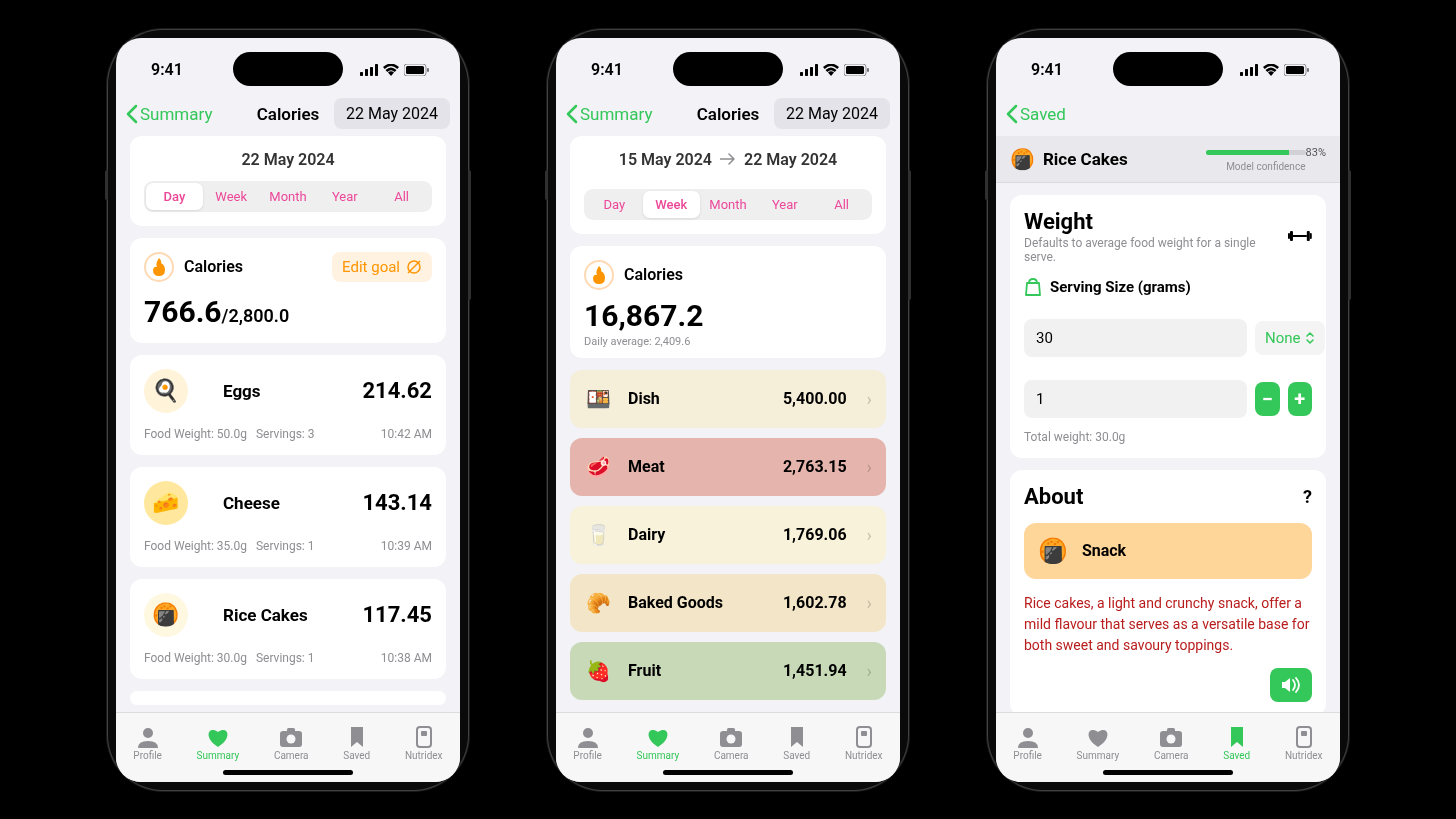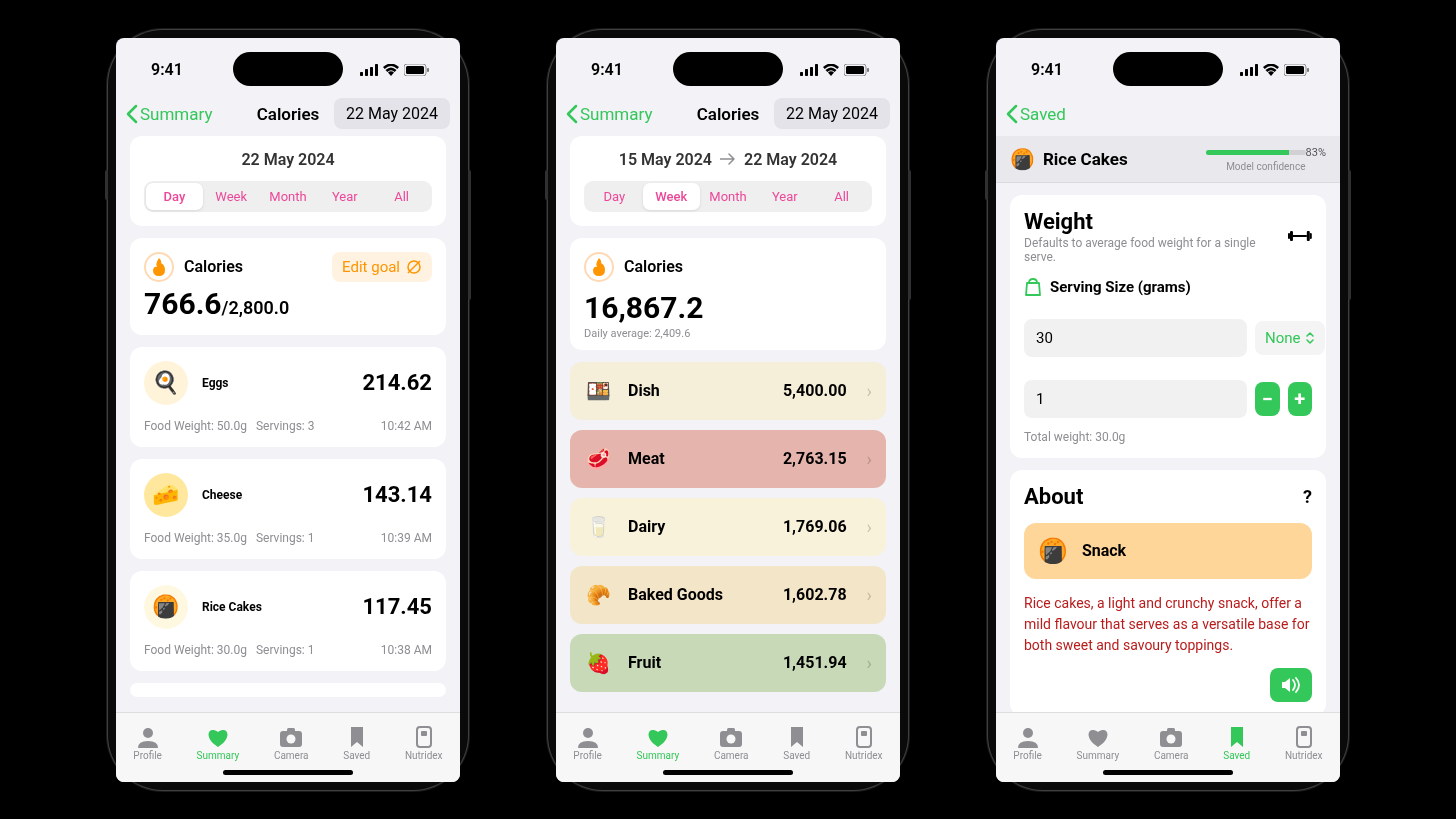--- a/index.html
+++ b/index.html
@@ -8,44 +8,44 @@
     --gray-bg:#f2f2f7;
     --gray-text:#8e8e93;
     --text:#000;
     --card:#fff;
   }
   *{box-sizing:border-box;font-family:-apple-system,BlinkMacSystemFont,"Segoe UI",Roboto,Helvetica,Arial,sans-serif;}
   body{margin:0;background:#000;width:1456px;height:819px;display:flex;justify-content:center;align-items:center;gap:80px;}
   .phone{width:360px;height:760px;background:#0a0a0a;border-radius:55px;padding:8px;position:relative;box-shadow:0 0 0 1px #404040,0 0 0 2px #1a1a1a;}
   .phone:before{content:"";position:absolute;left:-3px;top:140px;width:3px;height:30px;background:#303030;border-radius:2px 0 0 2px;}
   .phone:after{content:"";position:absolute;right:-3px;top:200px;width:3px;height:70px;background:#303030;border-radius:0 2px 2px 0;box-shadow:0 -60px 0 #303030;}
-  .screen{width:100%;height:100%;background:var(--gray-bg);border-radius:8px;overflow:hidden;position:relative;display:flex;flex-direction:column;}
+  .screen{width:100%;height:100%;background:var(--gray-bg);border-radius:25px;overflow:hidden;position:relative;display:flex;flex-direction:column;}
   .island{position:absolute;top:14px;left:50%;transform:translateX(-50%);width:110px;height:34px;background:#000;border-radius:20px;z-index:10;}
   .status-bar{height:54px;display:flex;justify-content:space-between;align-items:center;padding:0 30px 0 35px;font-size:16px;font-weight:600;flex-shrink:0;padding-top:10px;}
   .status-icons{display:flex;gap:5px;align-items:center;}
   .nav-bar{height:44px;display:flex;align-items:center;padding:0 10px;flex-shrink:0;position:relative;}
   .back-btn{display:flex;align-items:center;color:var(--green);font-size:17px;gap:2px;}
   .back-btn svg{width:12px;height:20px;}
   .nav-title{position:absolute;left:50%;transform:translateX(-50%);font-weight:600;font-size:17px;}
   .date-pill{margin-left:auto;background:rgba(120,120,128,0.12);padding:6px 12px;border-radius:8px;font-size:16px;}
   .content{flex:1;overflow:hidden;padding:0 14px;}
   .card{background:var(--card);border-radius:12px;padding:14px;margin-bottom:12px;}
   .date-head{text-align:center;font-weight:600;font-size:16px;margin-bottom:12px;color:#333;}
   .segmented{display:flex;background:rgba(120,120,128,0.12);border-radius:9px;padding:2px;font-size:13px;}
   .seg{flex:1;text-align:center;padding:6px 0;border-radius:7px;color:#ec4899;}
   .seg.active{background:#fff;box-shadow:0 1px 3px rgba(0,0,0,0.1);font-weight:500;}
   .calories-head{display:flex;align-items:center;gap:10px;}
   .flame-circ{width:30px;height:30px;border-radius:50%;border:2px solid #ffd9b3;display:flex;align-items:center;justify-content:center;}
   .edit-goal{margin-left:auto;background:rgba(255,149,0,0.12);color:var(--orange);padding:6px 10px;border-radius:8px;display:flex;align-items:center;gap:6px;font-size:15px;}
-  .big-num{font-size:30px;font-weight:700;margin-top:4px;}
+  .big-num{font-size:30px;font-weight:700;margin-top:12px;}
   .denom{font-size:18px;font-weight:600;}
   .food-row{background:var(--card);border-radius:12px;padding:14px;margin-bottom:12px;}
   .food-top{display:flex;align-items:center;gap:14px;}
   .food-ico{width:44px;height:44px;border-radius:50%;display:flex;align-items:center;justify-content:center;font-size:22px;}
-  .food-name{font-weight:700;font-size:12px;}
+  .food-name{font-weight:700;font-size:17px;margin-left:21px;}
   .food-val{margin-left:auto;font-weight:700;font-size:22px;}
   .food-sub{display:flex;justify-content:space-between;color:var(--gray-text);font-size:12px;margin-top:14px;}
   .cat-row{border-radius:12px;padding:14px;margin-bottom:10px;display:flex;align-items:center;gap:14px;}
   .cat-ico{width:30px;height:30px;display:flex;align-items:center;justify-content:center;font-size:20px;}
   .cat-name{font-weight:700;font-size:16px;}
   .cat-val{margin-left:auto;font-weight:700;font-size:16px;}
   .chev{color:rgba(0,0,0,0.2);font-size:18px;margin-left:6px;}
   .tabbar{height:70px;background:rgba(247,247,247,0.94);border-top:1px solid rgba(0,0,0,0.1);display:flex;justify-content:space-around;align-items:center;padding-top:6px;padding-bottom:14px;flex-shrink:0;}
   .tab{display:flex;flex-direction:column;align-items:center;gap:2px;color:var(--gray-text);}
   .tab.active{color:var(--green);}
@@ -64,21 +64,21 @@
   .field-row{display:flex;align-items:center;gap:8px;margin-top:14px;}
   .field-label{font-weight:700;font-size:15px;}
   .input-row{display:flex;gap:8px;margin-top:23px;align-items:center;}
   .text-input{flex:1;background:rgba(120,120,128,0.1);border:none;border-radius:8px;padding:10px 12px;font-size:15px;}
   .none-btn{background:rgba(120,120,128,0.08);color:var(--green);padding:8px 10px;border-radius:8px;font-size:15px;display:flex;align-items:center;gap:4px;}
   .step-btn{width:38px;height:34px;background:var(--green);border-radius:8px;color:#fff;display:flex;align-items:center;justify-content:center;font-size:20px;font-weight:700;}
   .snack-pill{background:#ffd699;border-radius:12px;padding:14px;display:flex;align-items:center;gap:14px;margin-bottom:14px;}
   .about-text{font-size:14px;line-height:1.5;color:#b91c1c;}
   .speak-btn{width:42px;height:34px;background:var(--green);border-radius:8px;display:flex;align-items:center;justify-content:center;margin-left:auto;margin-top:12px;}
   .daily-avg{font-size:11px;color:var(--gray-text);margin-top:2px;}
-  .date-range{text-align:center;font-weight:600;font-size:16px;margin-bottom:12px;color:#333;display:flex;align-items:center;justify-content:center;gap:8px;}
+  .date-range{text-align:center;font-weight:600;font-size:16px;margin-bottom:20px;color:#333;display:flex;align-items:center;justify-content:center;gap:8px;}
 </style>
 </head>
 <body>
 
 <div class="phone">
   <div class="screen">
     <div class="island"></div>
     <div class="status-bar">
       <span>9:41</span>
       <div class="status-icons">

